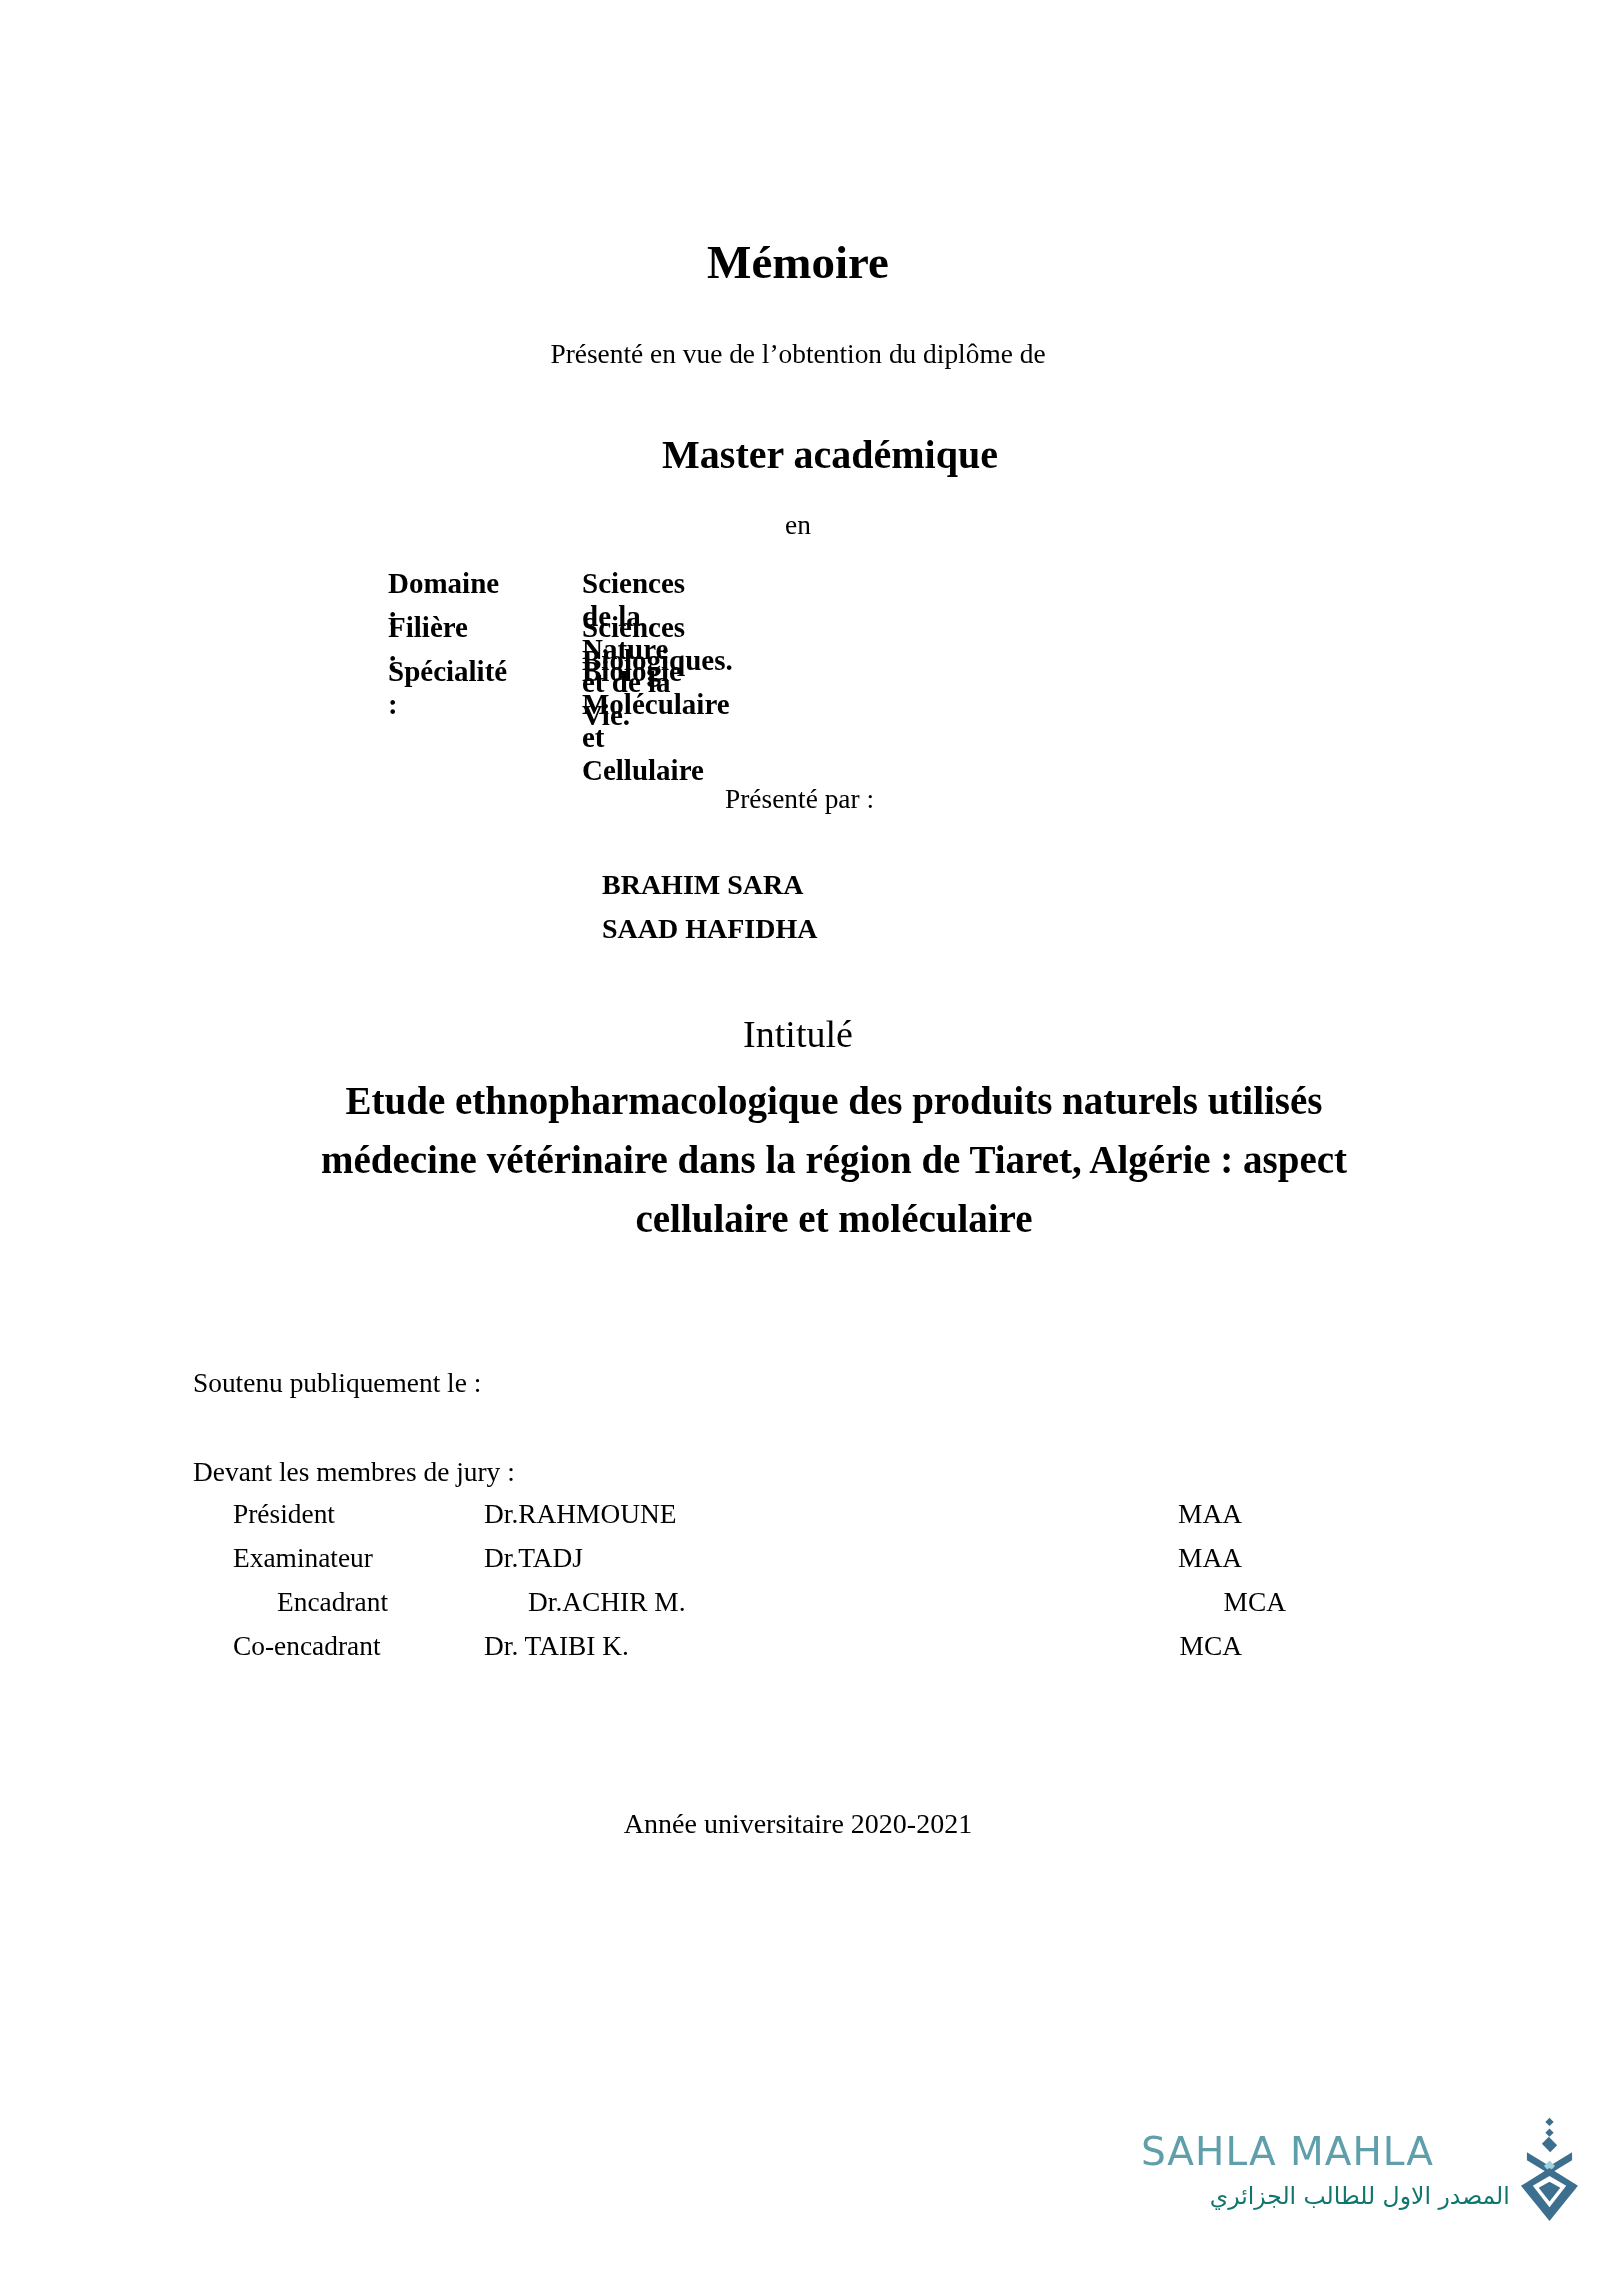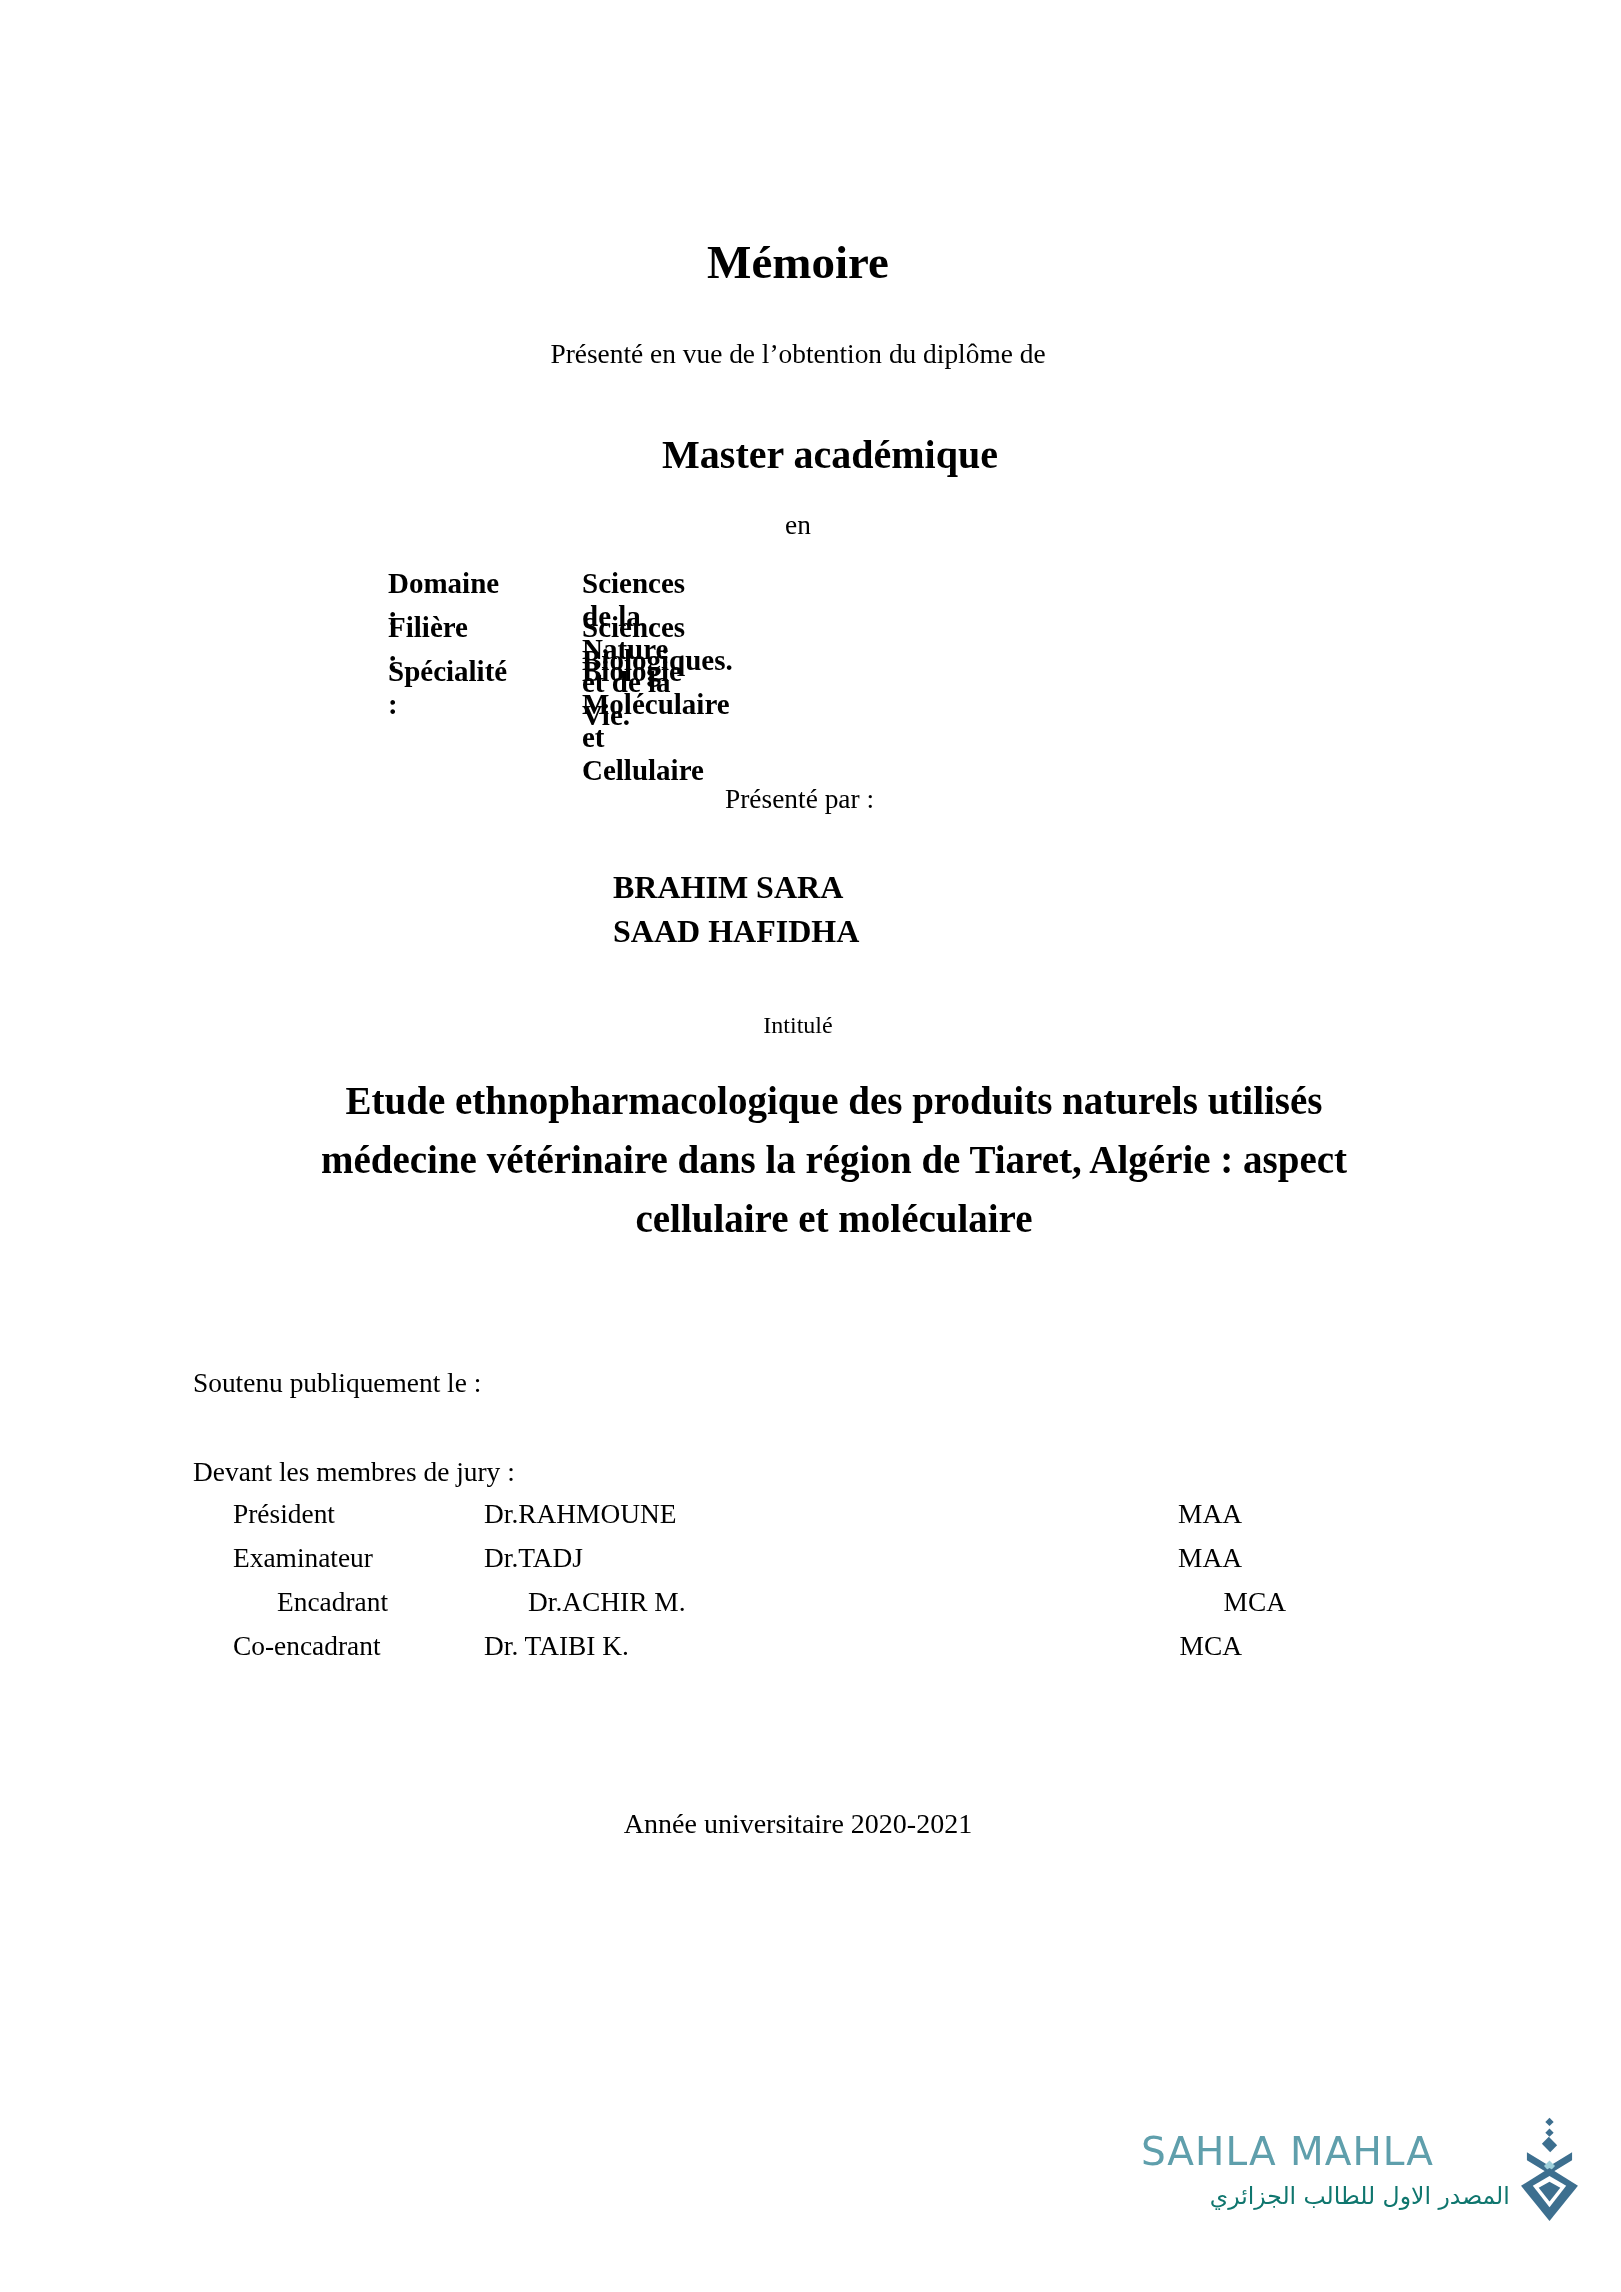--- a/index.html
+++ b/index.html
@@ -21,23 +21,23 @@
     #title-memoire { top: 235px; font-size: 47px; font-weight: bold; }
     #subtitle-presented { top: 339px; font-size: 27.4px; }
     #degree { top: 431px; font-size: 40px; font-weight: bold; padding-left: 32px; }
     #en { top: 510px; font-size: 27.4px; }
 
     .field-row { position: absolute; left: 388px; font-size: 29px; font-weight: bold; height: 44px; }
     .field-row .label { position: absolute; left: 0; top: 0; }
     .field-row .value { position: absolute; left: 194px; top: 0; }
 
     #presented-by { top: 784px; left: 725px; font-size: 27.4px; }
-    .author { left: 602px; font-size: 32px; font-weight: bold; margin-left: 11px; }
+    .author { left: 602px; font-size: 28px; font-weight: bold; }
 
-    #intitule { top: 1012px; font-size: 24px; }
+    #intitule { top: 1012px; font-size: 38px; }
     .title-line { font-size: 39px; font-weight: bold; padding-left: 36px; }
 
     #defended { top: 1368px; left: 193px; font-size: 27.4px; }
     #jury-heading { top: 1457px; left: 193px; font-size: 27.4px; }
 
     .jury-row { position: absolute; left: 0; width: 1621px; height: 44px; font-size: 27.4px; }
     .jury-row .role { position: absolute; left: 233px; top: 0; }
     .jury-row .name { position: absolute; left: 484px; top: 0; }
     .jury-row .grade { position: absolute; left: 1162px; top: 0; width: 80px; text-align: right; }
 

